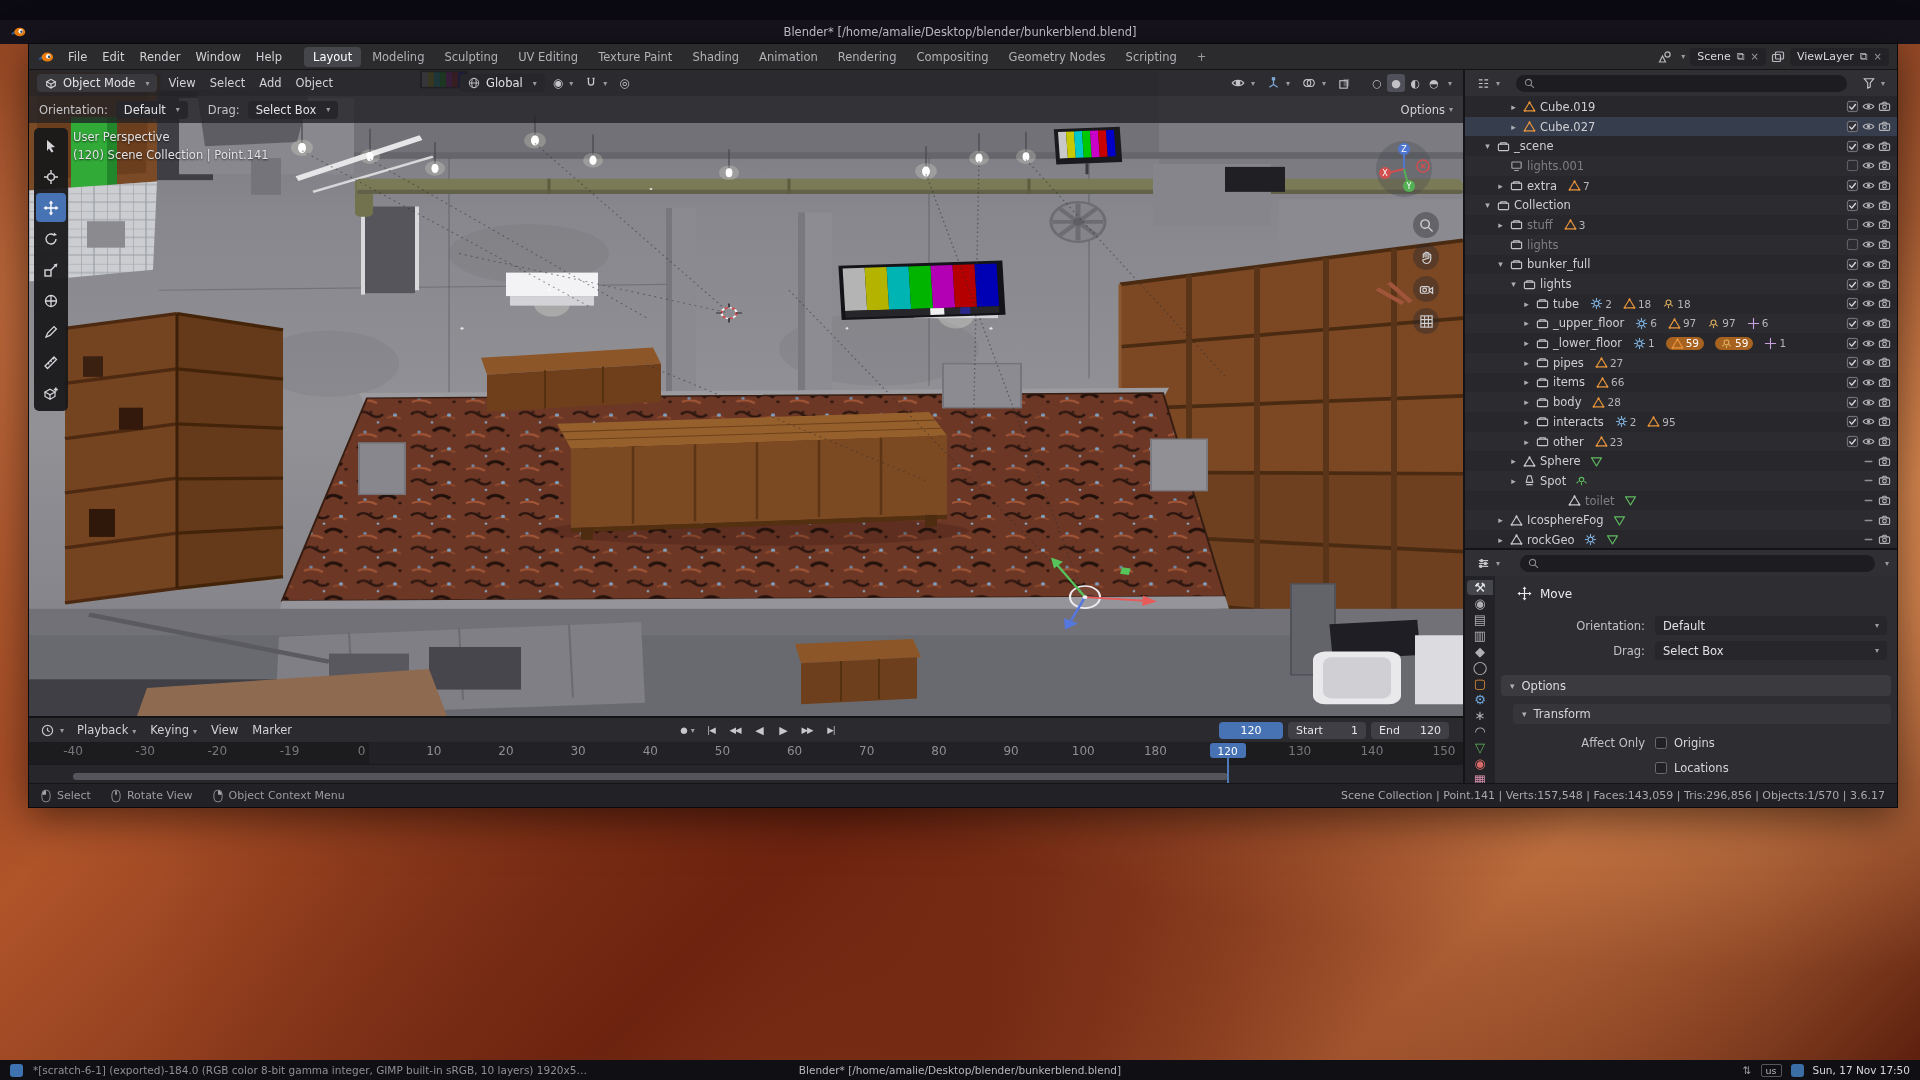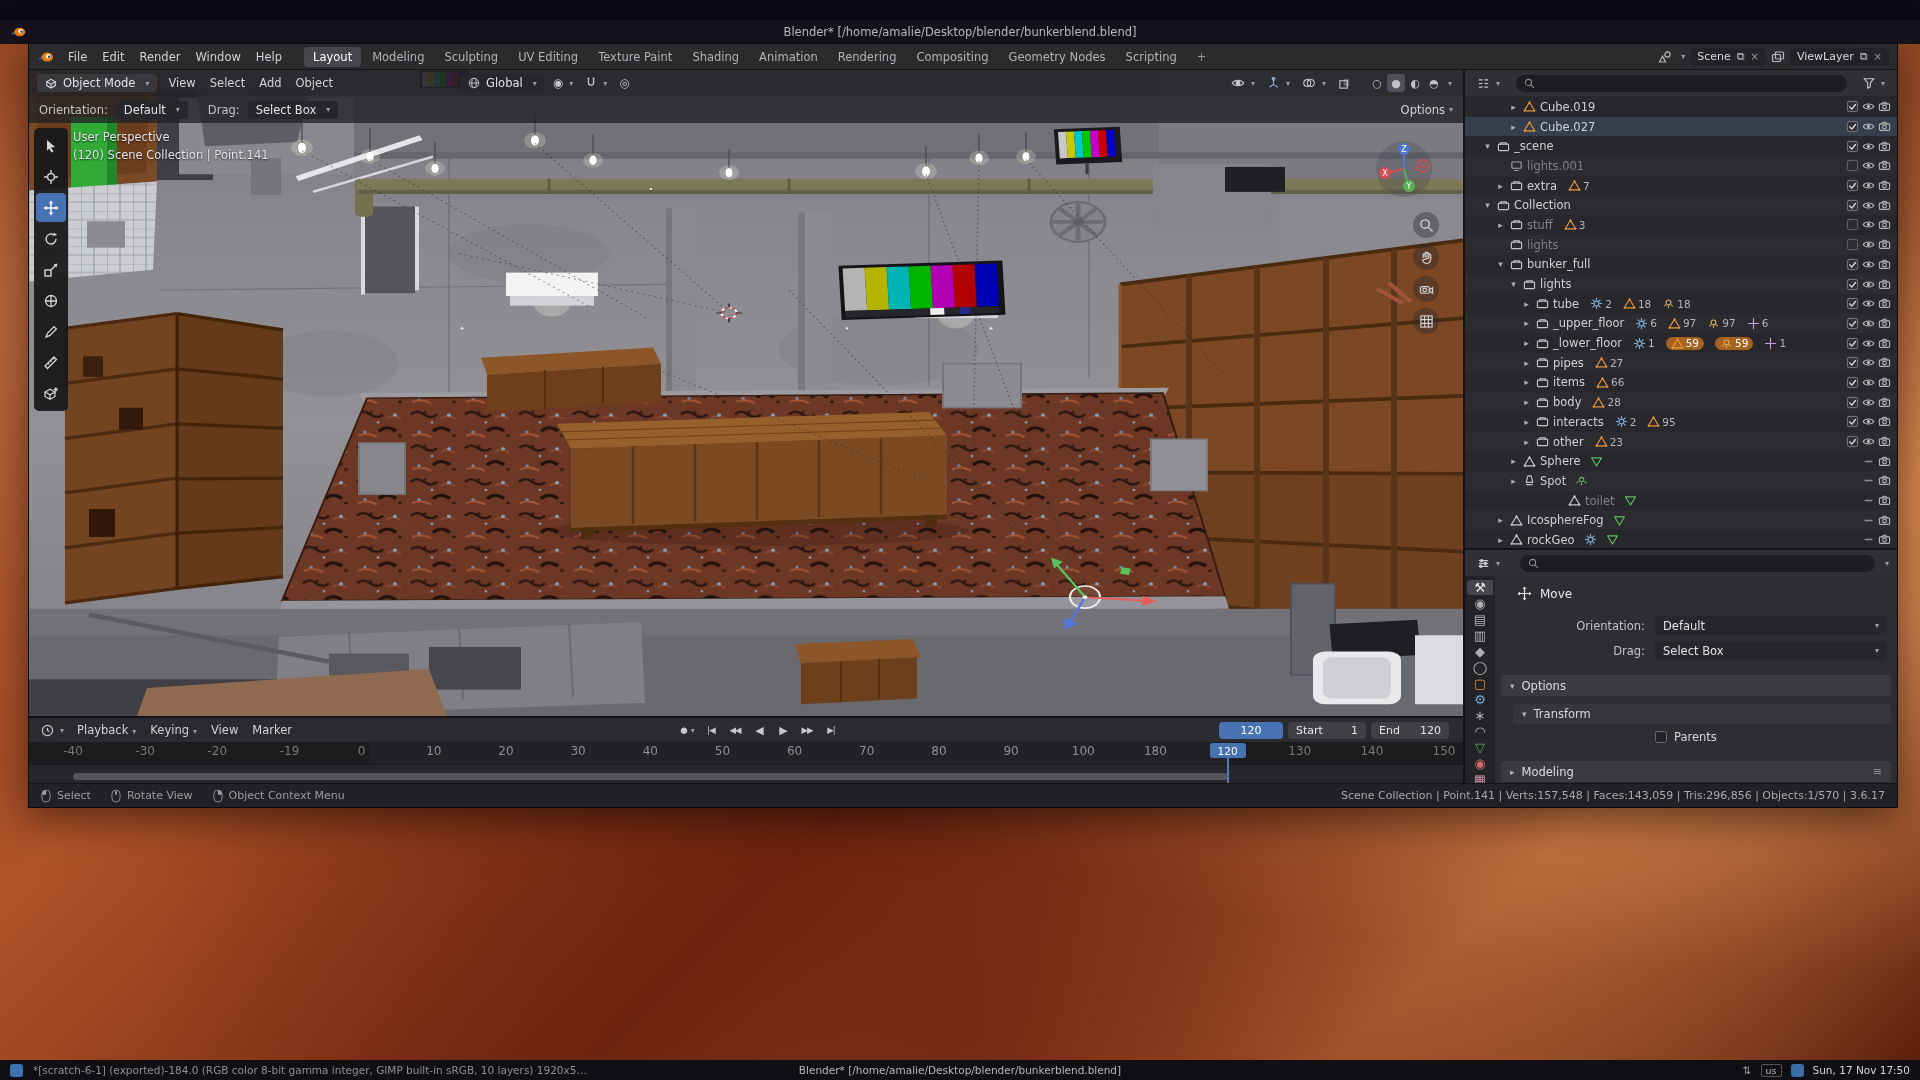--- a/index.html
+++ b/index.html
@@ -1775,20 +1775,34 @@
                 </span>
             </div>
             <div class="panel-hdr">
               <span class="hdr-caret">▾</span>
               <span>Options</span>
             </div>
             <div class="sub-hdr">
               <span class="hdr-caret">▾</span>
               <span>Transform</span>
             </div>
+            <div class="p-row" style="margin-top:6px">
+              <span class="p-lbl">Affect Only</span>
+              <span class="p-fld" style="display:flex;align-items:center">
+                <span class="cbx"></span>
+                <span>Origins</span>
+              </span>
+            </div>
+            <div class="p-row">
+              <span class="p-lbl"></span>
+              <span class="p-fld" style="display:flex;align-items:center">
+                <span class="cbx"></span>
+                <span>Locations</span>
+              </span>
+            </div>
             <div class="p-row">
               <span class="p-lbl"></span>
               <span class="p-fld" style="display:flex;align-items:center">
                 <span class="cbx"></span>
                 <span>Parents</span>
               </span>
             </div>
             <div class="panel-hdr">
               <span class="hdr-caret">▸</span>
               <span>Modeling</span>

